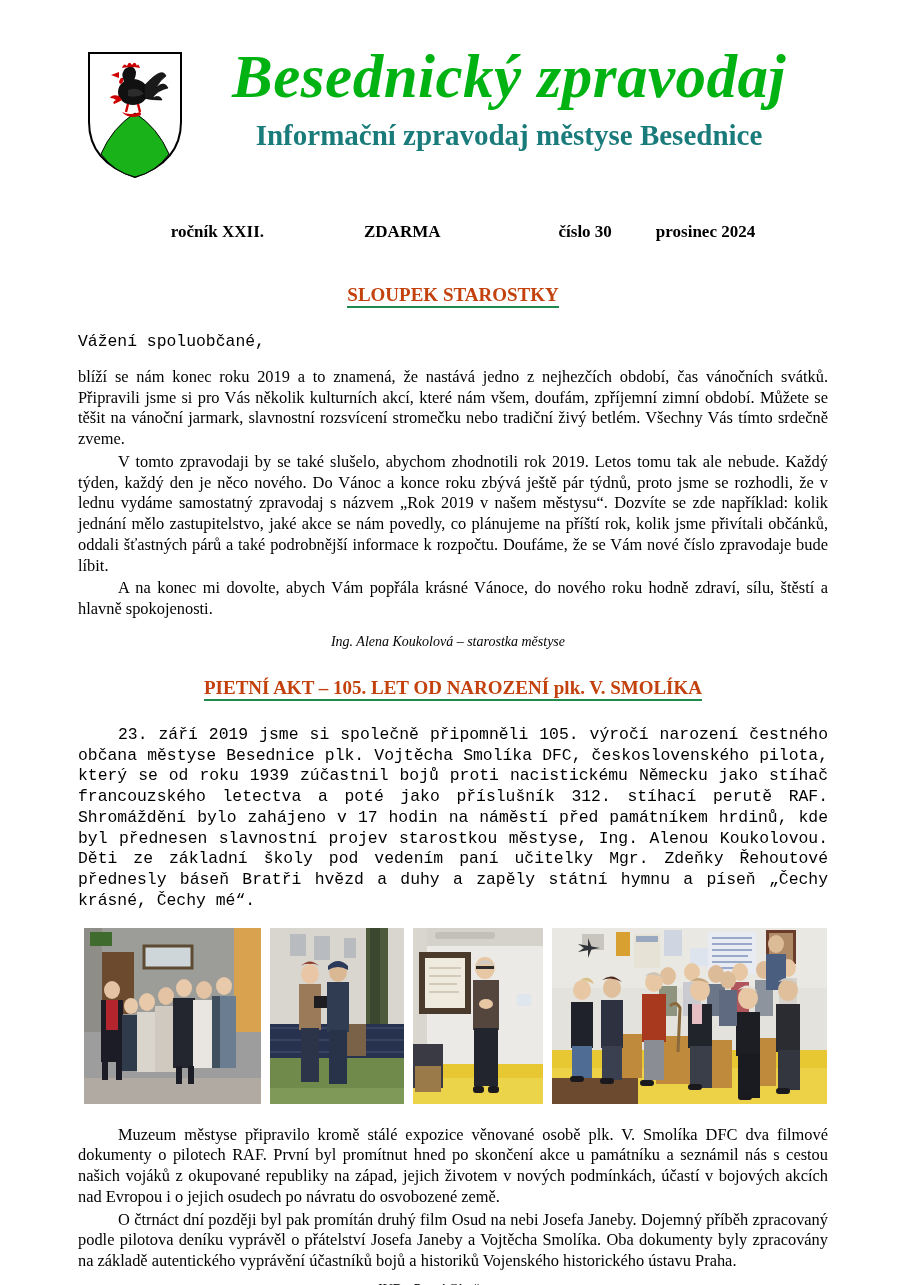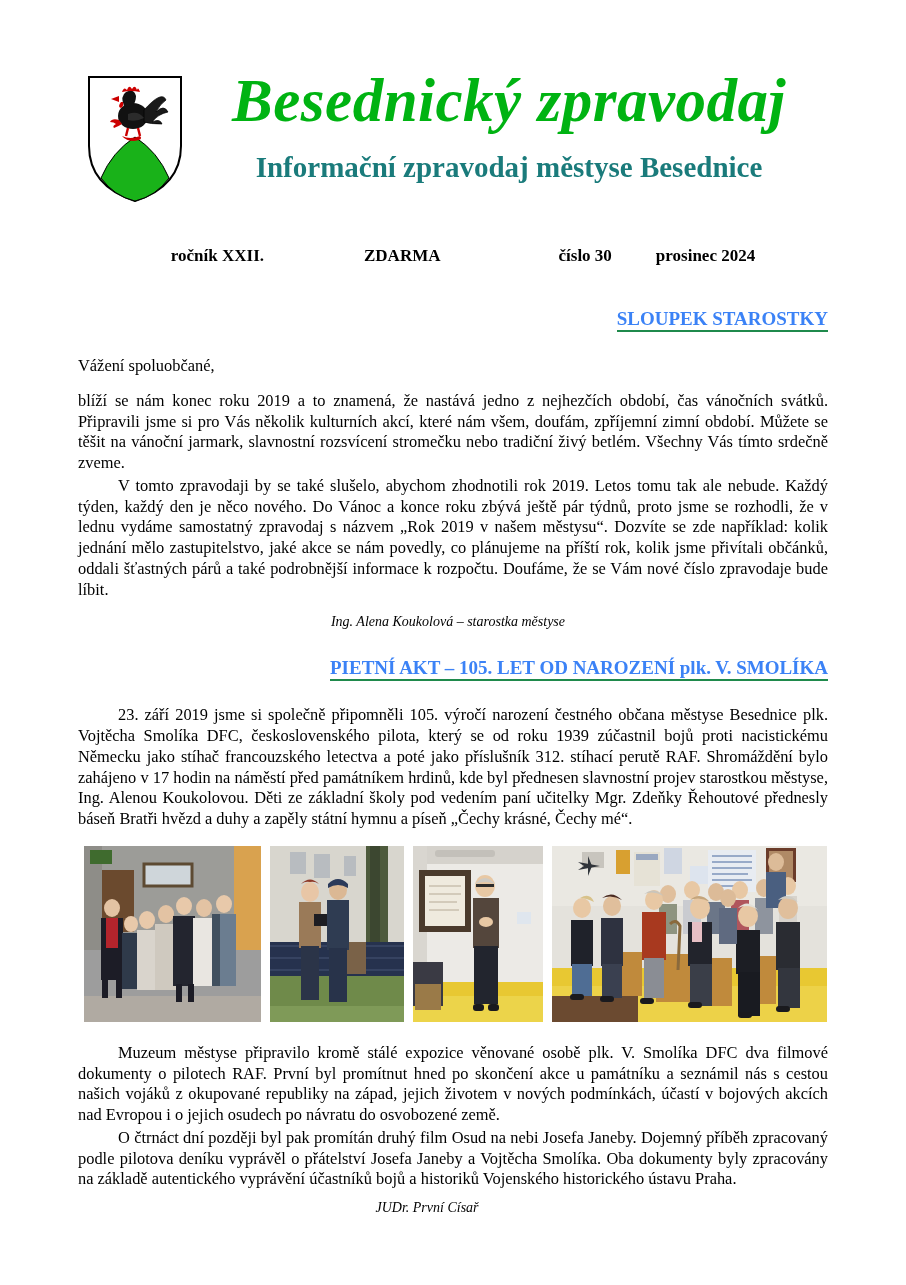--- a/index.html
+++ b/index.html
@@ -22,21 +22,21 @@
     height: 1285px;
     box-sizing: border-box;
     padding: 0 78px;
     position: relative;
   }
 
   
   .masthead {
     display: flex;
     align-items: flex-start;
-    padding-top: 72px;
+    padding-top: 48px;
     height: 150px;
   }
 
   .crest {
     width: 98px;
     height: 130px;
     flex: 0 0 98px;
     margin-left: 8px;
     margin-top: 2px;
   }
@@ -61,21 +61,21 @@
     margin: 0;
     padding-top: 2px;
   }
 
   .paper-subtitle {
     font-family: "Liberation Serif", "DejaVu Serif", serif;
     font-weight: bold;
     font-size: 29px;
     line-height: 1.0;
     color: #1a7b7b;
-    margin: 12px;
+    margin: 4px;
     padding-top: 10px;
     white-space: nowrap;
   }
 
   .issue-line {
     display: flex;
     justify-content: center;
     align-items: baseline;
     font-weight: bold;
     font-size: 17px;
@@ -83,44 +83,44 @@
     padding-left: 20px;
   }
   .issue-line span { white-space: nowrap; }
   .issue-year   { margin-right: 100px; }
   .issue-price  { margin-right: 78px; text-align: right; }
   .issue-number { margin-right: 44px; margin-left: 40px; }
   .issue-date   { }
 
   
   .section-heading {
-    text-align: right;
+    text-align: center;
     font-weight: bold;
     font-size: 19px;
-    color: #3b82f6;
+    color: #c2410c;
     margin: 0;
     padding: 0;
   }
   .section-heading .ul {
     border-bottom: 2.2px solid #1f8a4c;
     padding-bottom: 1px;
   }
   .heading-1 { padding-top: 42px; }
   .heading-2 { padding-top: 27px; }
 
   
   .body-text {
     font-size: 16.4px;
     line-height: 1.265;
     text-align: justify;
     text-justify: inter-word;
     margin: 0;
     hyphens: none;
   }
-  .p-greeting { padding-top: 26px; }
+  .p-greeting { padding-top: 26px; font-family: Liberation Mono, monospace; }
   .p-indent   { text-indent: 40px; }
   .p-gap      { padding-top: 14px; }
   .p-gap-sm   { padding-top: 2px; }
 
   .signature {
     font-size: 14px;
     text-align: center;
     padding-top: 14px;
     padding-right: 10px;
     margin: 0;
@@ -203,20 +203,21 @@
   <div class="section-heading heading-1">
     <span class="ul">SLOUPEK STAROSTKY</span>
   </div>
 
   <p class="body-text p-greeting">Vážení spoluobčané,</p>
 
   <p class="body-text p-gap">blíží se nám konec roku 2019 a to znamená, že nastává jedno z nejhezčích období, čas vánočních svátků. Připravili jsme si pro Vás několik kulturních akcí, které nám všem, doufám, zpříjemní zimní období. Můžete se těšit na vánoční jarmark, slavnostní rozsvícení stromečku nebo tradiční živý betlém. Všechny Vás tímto srdečně zveme.</p>
 
   <p class="body-text p-indent p-gap-sm">V tomto zpravodaji by se také slušelo, abychom zhodnotili rok 2019. Letos tomu tak ale nebude. Každý týden, každý den je něco nového. Do Vánoc a konce roku zbývá ještě pár týdnů, proto jsme se rozhodli, že v lednu vydáme samostatný zpravodaj s názvem „Rok 2019 v našem městysu“. Dozvíte se zde například: kolik jednání mělo zastupitelstvo, jaké akce se nám povedly, co plánujeme na příští rok, kolik jsme přivítali občánků, oddali šťastných párů a také podrobnější informace k rozpočtu. Doufáme, že se Vám nové číslo zpravodaje bude líbit.</p>
 
+  <p class="body-text p-indent p-gap-sm">A na konec mi dovolte, abych Vám popřála krásné Vánoce, do nového roku hodně zdraví, sílu, štěstí a hlavně spokojenosti.</p>
 
   <p class="signature">Ing. Alena Koukolová – starostka městyse</p>
 
   <div class="section-heading heading-2">
     <span class="ul">PIETNÍ AKT – 105. LET OD NAROZENÍ plk. V. SMOLÍKA</span>
   </div>
 
   <p class="body-text p-indent p-greeting">23. září 2019 jsme si společně připomněli 105. výročí narození čestného občana městyse Besednice plk. Vojtěcha Smolíka DFC, československého pilota, který se od roku 1939 zúčastnil bojů proti nacistickému Německu jako stíhač francouzského letectva a poté jako příslušník 312. stíhací perutě RAF. Shromáždění bylo zahájeno v 17 hodin na náměstí před památníkem hrdinů, kde byl přednesen slavnostní projev starostkou městyse, Ing. Alenou Koukolovou. Děti ze základní školy pod vedením paní učitelky Mgr. Zdeňky Řehoutové přednesly báseň Bratři hvězd a duhy a zapěly státní hymnu a píseň „Čechy krásné, Čechy mé“.</p>
 
   <div class="photo-row">

